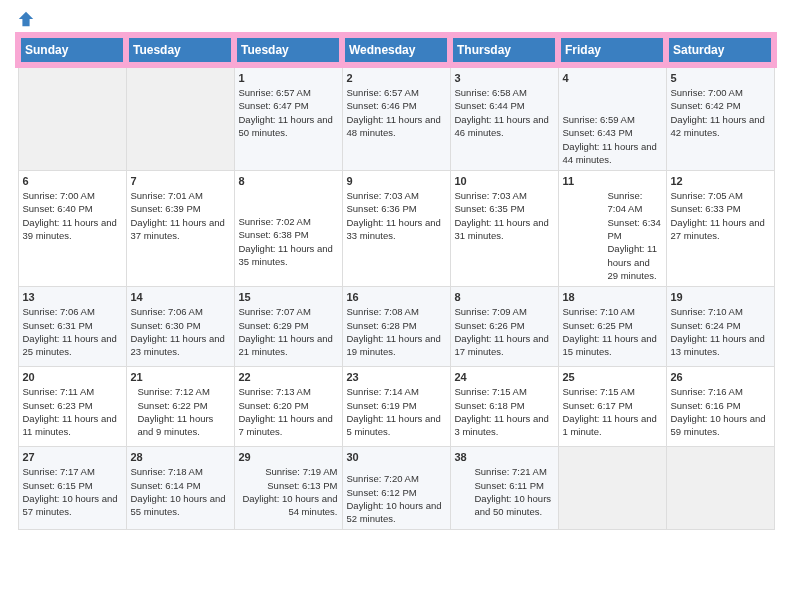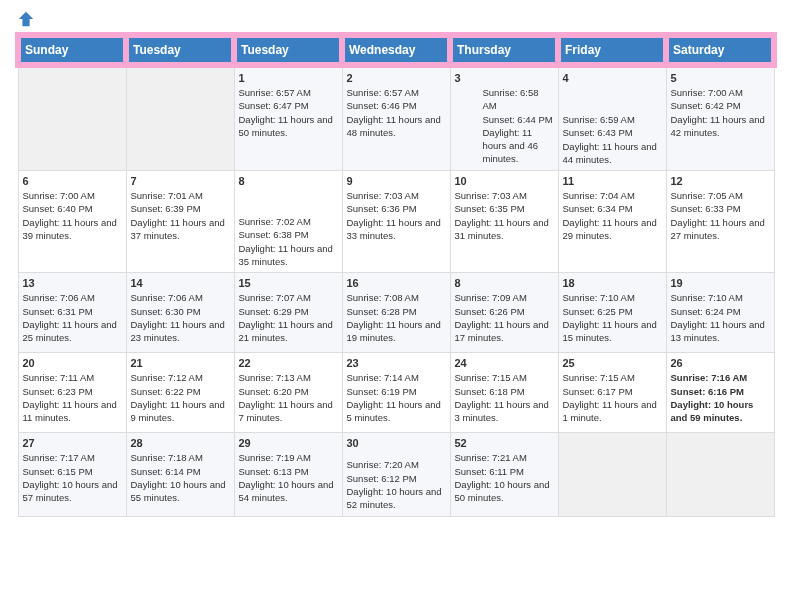--- a/index.html
+++ b/index.html
@@ -135,21 +135,21 @@
 Daylight: 11 hours and 50 minutes.</div>
           </td>
           <td>
             <span class="day-number">2</span>
             <div class="day-info" style="white-space: pre-line;">Sunrise: 6:57 AM
 Sunset: 6:46 PM
 Daylight: 11 hours and 48 minutes.</div>
           </td>
           <td>
             <span class="day-number">3</span>
-            <div class="day-info" style="white-space: pre-line; margin-left: 28px;">Sunrise: 6:58 AM
+            <div class="day-info" style="white-space: pre-line;">Sunrise: 6:58 AM
 Sunset: 6:44 PM
 Daylight: 11 hours and 46 minutes.</div>
           </td>
           <td>
             <span class="day-number">4</span>
             <div class="day-info" style="white-space: pre-line; margin-top: 29px;">Sunrise: 6:59 AM
 Sunset: 6:43 PM
 Daylight: 11 hours and 44 minutes.</div>
           </td>
           <td>
@@ -185,21 +185,21 @@
 Daylight: 11 hours and 33 minutes.</div>
           </td>
           <td>
             <span class="day-number">10</span>
             <div class="day-info" style="white-space: pre-line;">Sunrise: 7:03 AM
 Sunset: 6:35 PM
 Daylight: 11 hours and 31 minutes.</div>
           </td>
           <td>
             <span class="day-number">11</span>
-            <div class="day-info" style="white-space: pre-line;">Sunrise: 7:04 AM
+            <div class="day-info" style="white-space: pre-line; margin-left: 45px;">Sunrise: 7:04 AM
 Sunset: 6:34 PM
 Daylight: 11 hours and 29 minutes.</div>
           </td>
           <td>
             <span class="day-number">12</span>
             <div class="day-info" style="white-space: pre-line;">Sunrise: 7:05 AM
 Sunset: 6:33 PM
 Daylight: 11 hours and 27 minutes.</div>
           </td>
         </tr>
@@ -249,21 +249,21 @@
         </tr>
         <tr>
           <td>
             <span class="day-number">20</span>
             <div class="day-info" style="white-space: pre-line;">Sunrise: 7:11 AM
 Sunset: 6:23 PM
 Daylight: 11 hours and 11 minutes.</div>
           </td>
           <td>
             <span class="day-number">21</span>
-            <div class="day-info" style="white-space: pre-line;">Sunrise: 7:12 AM
+            <div class="day-info" style="white-space: pre-line; margin-left: 7px;">Sunrise: 7:12 AM
 Sunset: 6:22 PM
 Daylight: 11 hours and 9 minutes.</div>
           </td>
           <td>
             <span class="day-number">22</span>
             <div class="day-info" style="white-space: pre-line;">Sunrise: 7:13 AM
 Sunset: 6:20 PM
 Daylight: 11 hours and 7 minutes.</div>
           </td>
           <td>
@@ -279,53 +279,53 @@
 Daylight: 11 hours and 3 minutes.</div>
           </td>
           <td>
             <span class="day-number">25</span>
             <div class="day-info" style="white-space: pre-line;">Sunrise: 7:15 AM
 Sunset: 6:17 PM
 Daylight: 11 hours and 1 minute.</div>
           </td>
           <td>
             <span class="day-number">26</span>
-            <div class="day-info" style="white-space: pre-line; font-weight: bold;">Sunrise: 7:16 AM
+            <div class="day-info" style="white-space: pre-line;">Sunrise: 7:16 AM
 Sunset: 6:16 PM
 Daylight: 10 hours and 59 minutes.</div>
           </td>
         </tr>
         <tr>
           <td>
             <span class="day-number">27</span>
             <div class="day-info" style="white-space: pre-line;">Sunrise: 7:17 AM
 Sunset: 6:15 PM
 Daylight: 10 hours and 57 minutes.</div>
           </td>
           <td>
             <span class="day-number">28</span>
             <div class="day-info" style="white-space: pre-line;">Sunrise: 7:18 AM
 Sunset: 6:14 PM
 Daylight: 10 hours and 55 minutes.</div>
           </td>
           <td>
             <span class="day-number">29</span>
-            <div class="day-info" style="white-space: pre-line;">Sunrise: 7:19 AM
+            <div class="day-info" style="white-space: pre-line; text-align: right;">Sunrise: 7:19 AM
 Sunset: 6:13 PM
 Daylight: 10 hours and 54 minutes.</div>
           </td>
           <td>
             <span class="day-number">30</span>
             <div class="day-info" style="white-space: pre-line; margin-top: 9px;">Sunrise: 7:20 AM
 Sunset: 6:12 PM
 Daylight: 10 hours and 52 minutes.</div>
           </td>
           <td>
-            <span class="day-number">52</span>
-            <div class="day-info" style="white-space: pre-line;">Sunrise: 7:21 AM
+            <span class="day-number">38</span>
+            <div class="day-info" style="white-space: pre-line; margin-left: 20px;">Sunrise: 7:21 AM
 Sunset: 6:11 PM
 Daylight: 10 hours and 50 minutes.</div>
           </td>
           <td></td>
           <td></td>
         </tr>
       </tbody>
   </table>
 </div>
 

